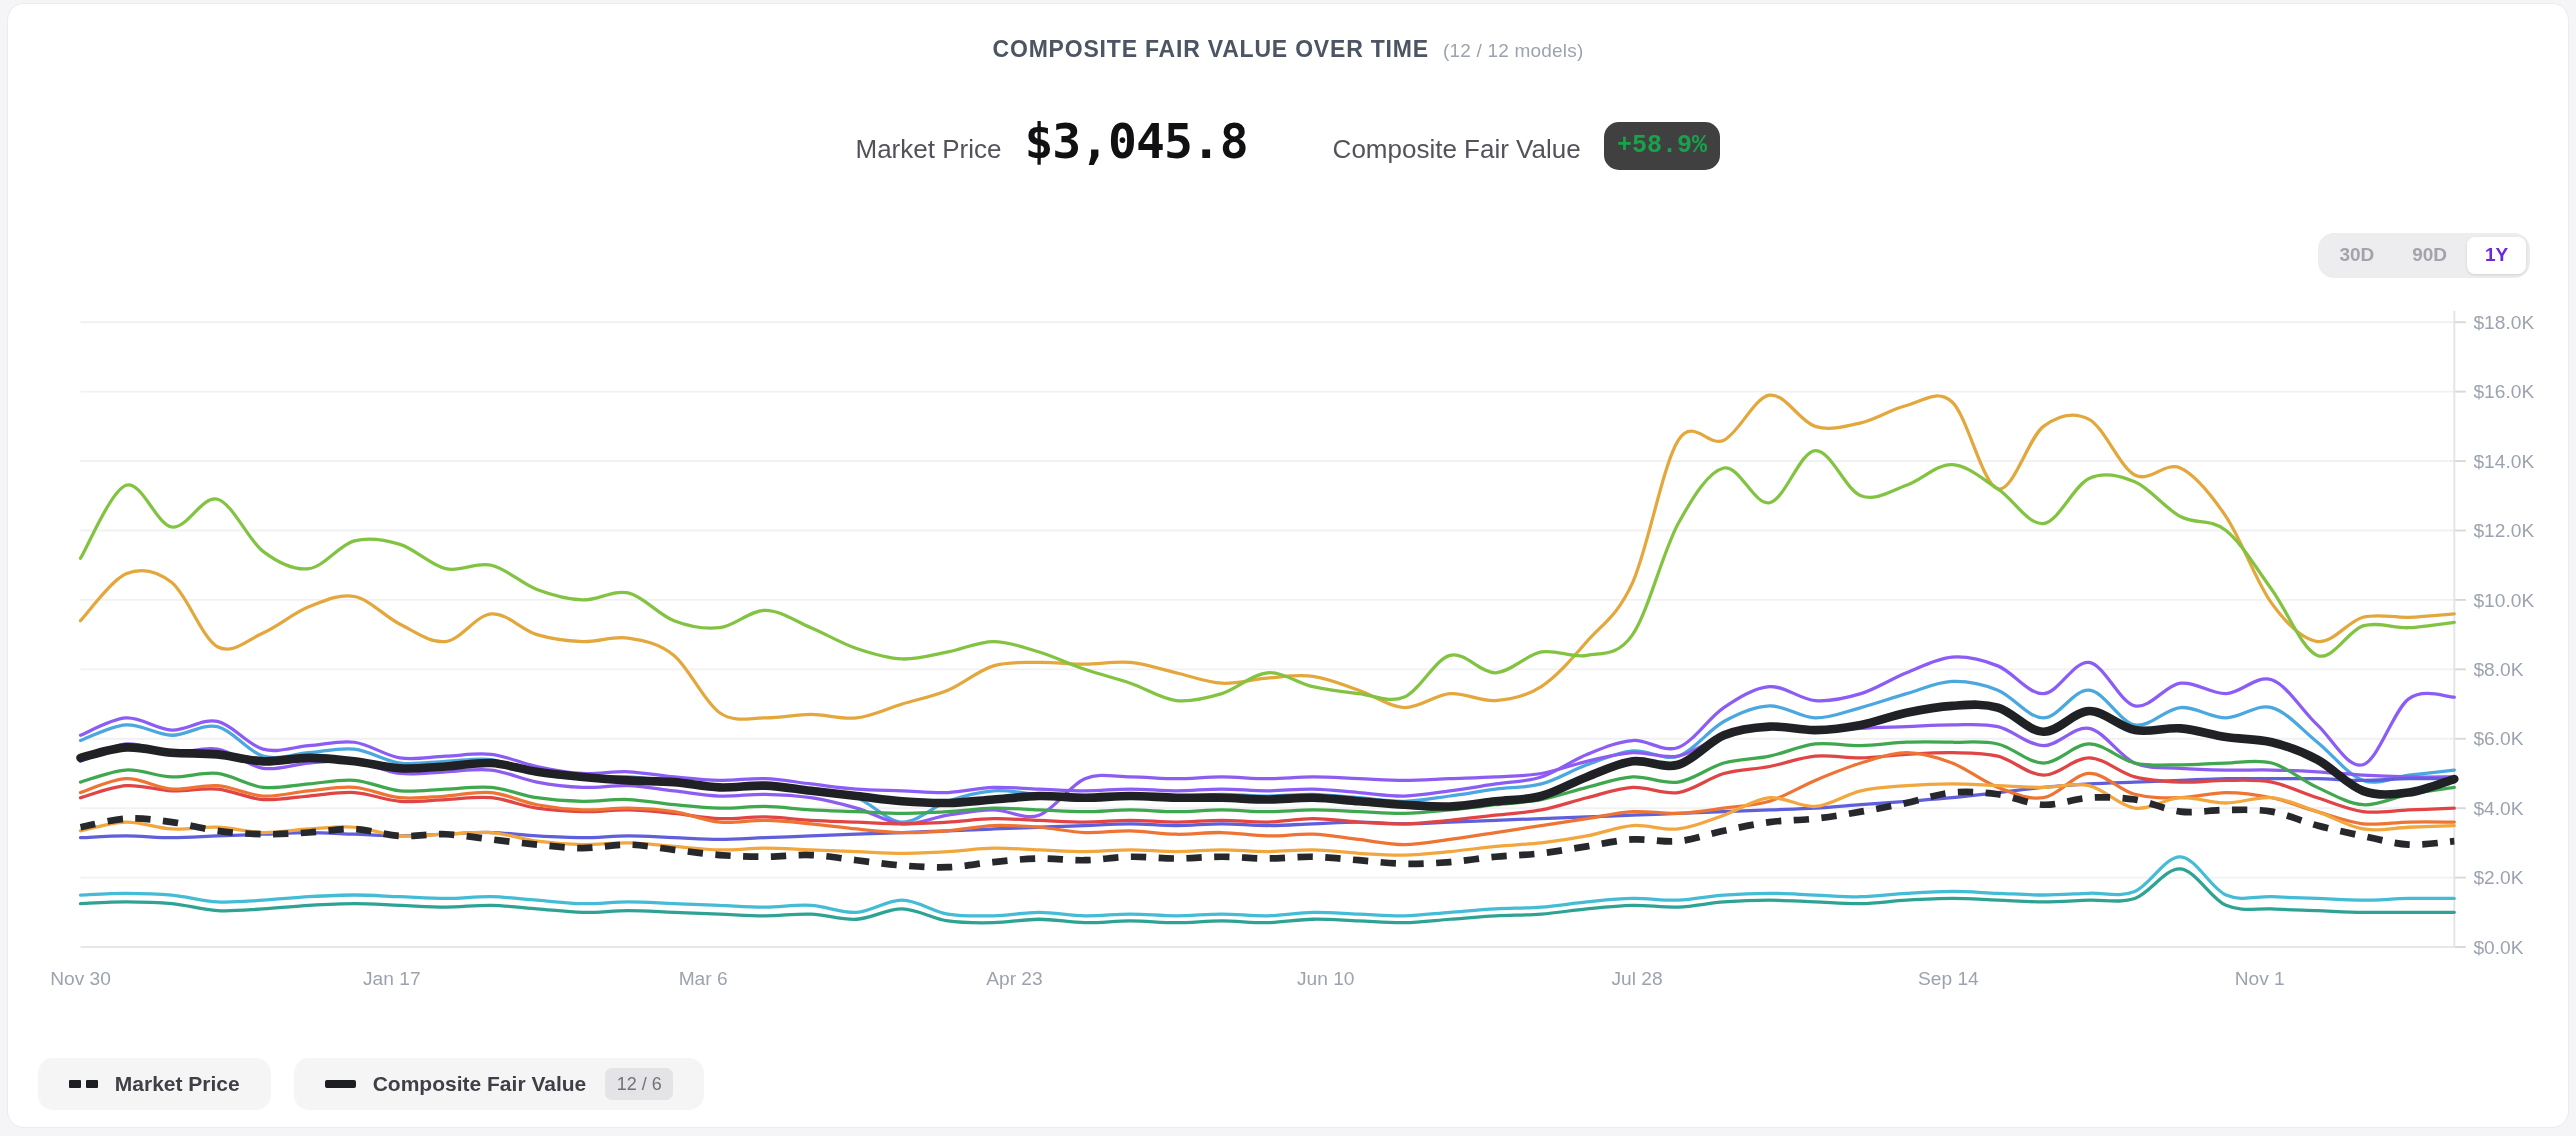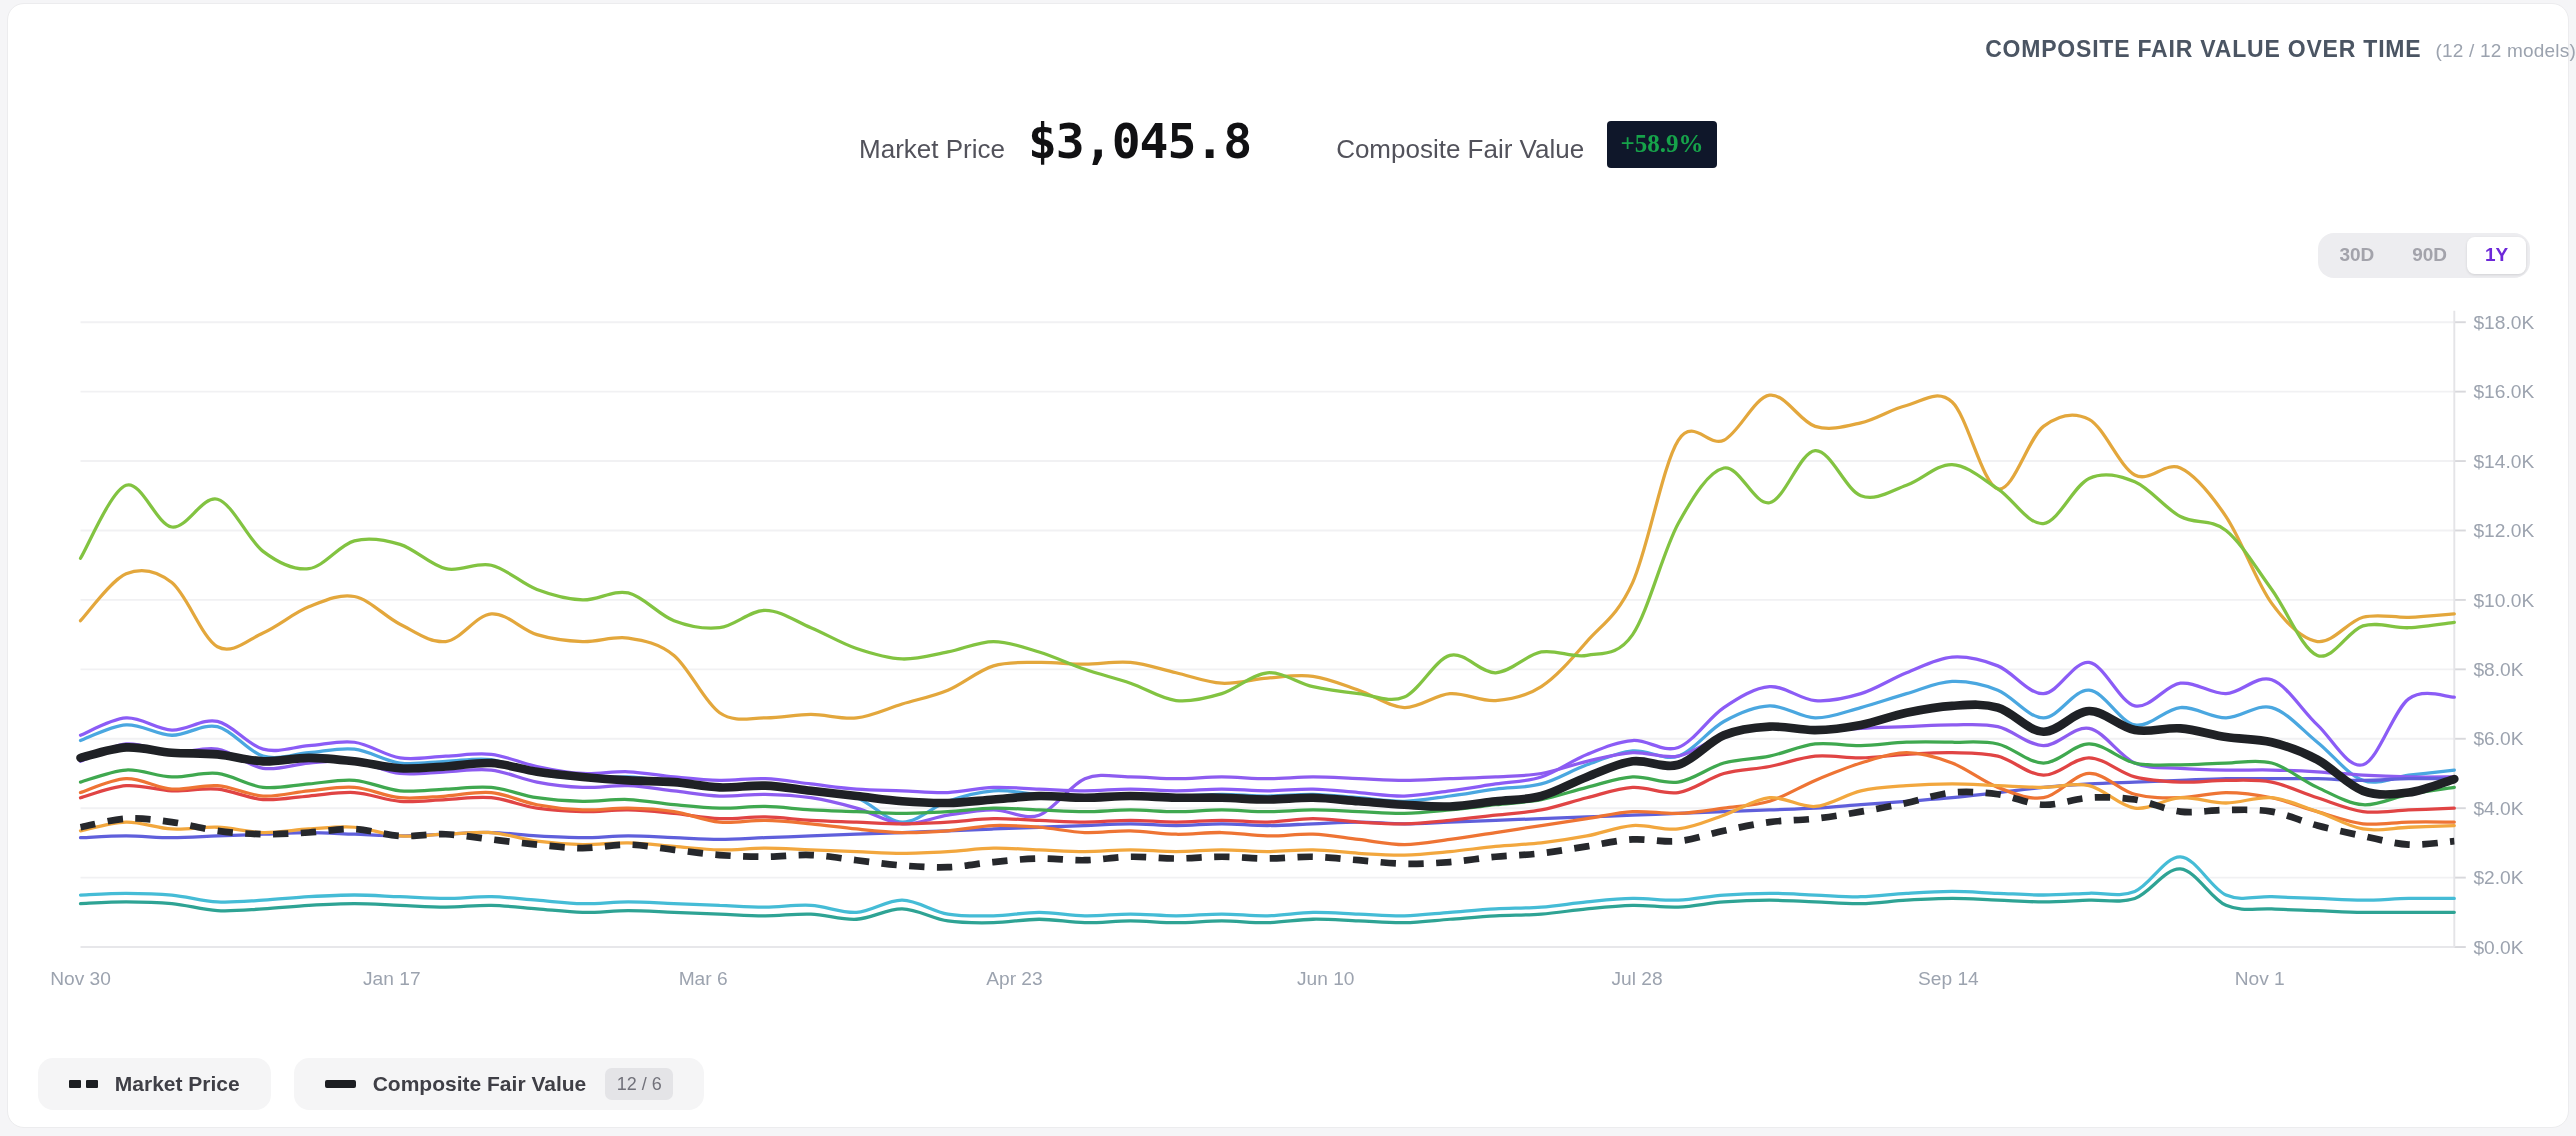--- a/index.html
+++ b/index.html
@@ -1,28 +1,28 @@
 <!DOCTYPE html>
 <html><head>
 <meta charset="utf-8">
 <style>
   * { margin:0; padding:0; box-sizing:border-box; }
   html,body { width:2576px; height:1137px; background:#f5f5f7; font-family:"Liberation Sans",sans-serif; overflow:hidden; position:relative; }
   .card { position:absolute; left:6.7px; top:2.9px; right:6.7px; bottom:8.6px; background:#ffffff; border:1px solid #ececee; border-radius:17px; }
 
-  .page-title-wrap { position:absolute; top:36px; left:0; width:100%; text-align:right; z-index:3; }
+  .page-title-wrap { position:absolute; top:36px; left:0; width:100%; text-align:center; z-index:3; }
   .page-title { display:inline; font-size:23px; font-weight:700; color:#4b5563; letter-spacing:0.8px; }
   .page-subtitle { display:inline; font-size:19px; font-weight:400; color:#9ca3af; letter-spacing:0.2px; margin-left:9.6px; }
 
   .stats-row { position:absolute; top:113px; left:0; width:100%; display:flex; justify-content:center; align-items:baseline; gap:29px; z-index:3; }
   .stat-group { display:flex; align-items:baseline; gap:23px; }
   .stat-label { font-size:26px; font-weight:500; color:#52525b; }
   .stat-value { font-size:48px; font-weight:700; color:#111113; font-family:"DejaVu Sans Mono",monospace; letter-spacing:-1px;text-align:right; }
   .gap-between { width:27px; }
-  .change-badge { font-size:25px; font-weight:700; color:#16a34a; font-family:Liberation Serif, serif; background:#0f172a; border-radius:4px; padding:9.6px 13.4px; position:relative; top:-5.7px; }
+  .change-badge { font-size:25px; font-weight:700; color:#16a34a; font-family:Liberation Mono, monospace; background:#404040; border-radius:15px; padding:9.6px 13.4px; position:relative; top:-5.7px; }
 
   .range-selector { position:absolute; top:233px; right:46px; display:flex; align-items:center; background:#ededf0; border-radius:16px; padding:3.8px; gap:1.9px; z-index:3; }
   .range-btn { border:none; background:transparent; font-family:"Liberation Sans",sans-serif; font-size:19px; font-weight:600; color:#a3a3ab; padding:7.7px 18px; border-radius:7.7px; cursor:pointer; }
   .range-btn.active { background:#ffffff; color:#6d28d9; box-shadow:0 1px 2.9px rgba(0,0,0,0.12); }
 
   svg.chart { position:absolute; left:0; top:0; z-index:2; }
 
   .legend-row { position:absolute; left:38px; top:1058px; display:flex; gap:23px; z-index:3; }
   .legend-pill { display:flex; align-items:center; height:52px; padding:0 31px; background:#f5f5f6; border-radius:15.3px; cursor:pointer; }
   .swatch-dashed { display:flex; gap:5.8px; margin-right:17px; }

